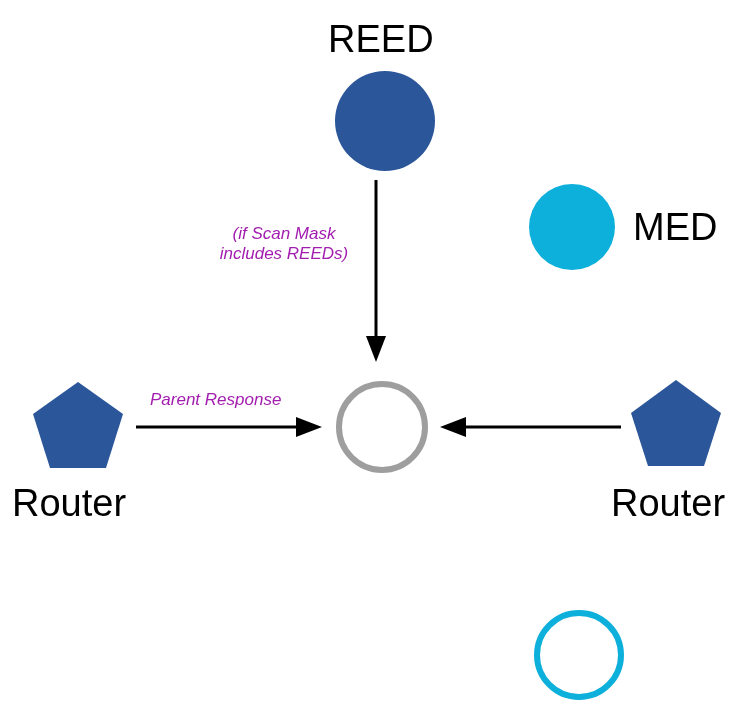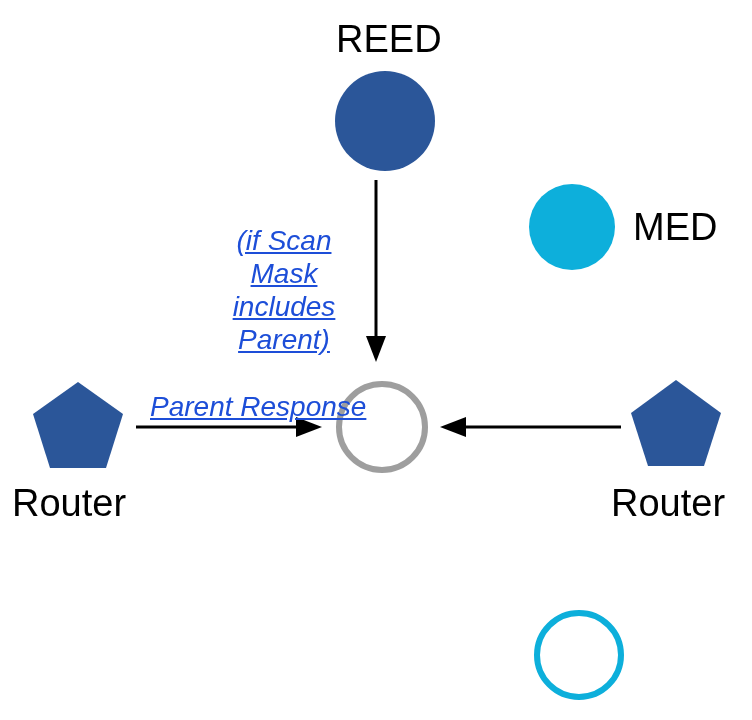--- a/index.html
+++ b/index.html
@@ -29,34 +29,33 @@
     position: absolute;
     color: #000000;
     font-family: "Liberation Sans", sans-serif;
     font-size: 38px;
     font-weight: 400;
     line-height: 1;
     white-space: nowrap;
   }
   .edge-label {
     position: absolute;
-    color: #1d4ed8;
+    color: #a21caf;
     font-family: "Liberation Sans", sans-serif;
     font-style: italic;
-    font-size: 28px;
+    font-size: 17px;
     font-weight: 400;
     line-height: 1.18;
     white-space: nowrap;
-    text-decoration: underline;
   }
   .edge-label.multiline {
     white-space: normal;
     text-align: center;
   }
-  #label-reed   { left: 336px; top: 20px;  }
+  #label-reed   { left: 328px; top: 20px;  }
   #label-med    { left: 633px; top: 208px; text-align: right; }
   #label-sed    { left: 636px; top: 634px; }
   #label-router-left  { left: 12px;  top: 484px; }
   #label-router-right { left: 611px; top: 484px; }
   #label-parent-response { left: 150px; top: 390px; }
   #label-scan-mask { left: 202px; top: 224px; width: 164px; }
 </style>
 </head>
 <body>
 
@@ -99,16 +98,16 @@
 
 
   <div class="node-label" id="label-router-left">Router</div>
 
   <div class="node-label" id="label-router-right">Router</div>
 
   <div class="edge-label" id="label-parent-response">Parent Response</div>
 
   <div class="edge-label multiline" id="label-scan-mask">
     <span>(if Scan Mask</span><br>
-    <span>includes Parent)</span>
+    <span>includes REEDs)</span>
   </div>
 
 </div>
 
 </body></html>

